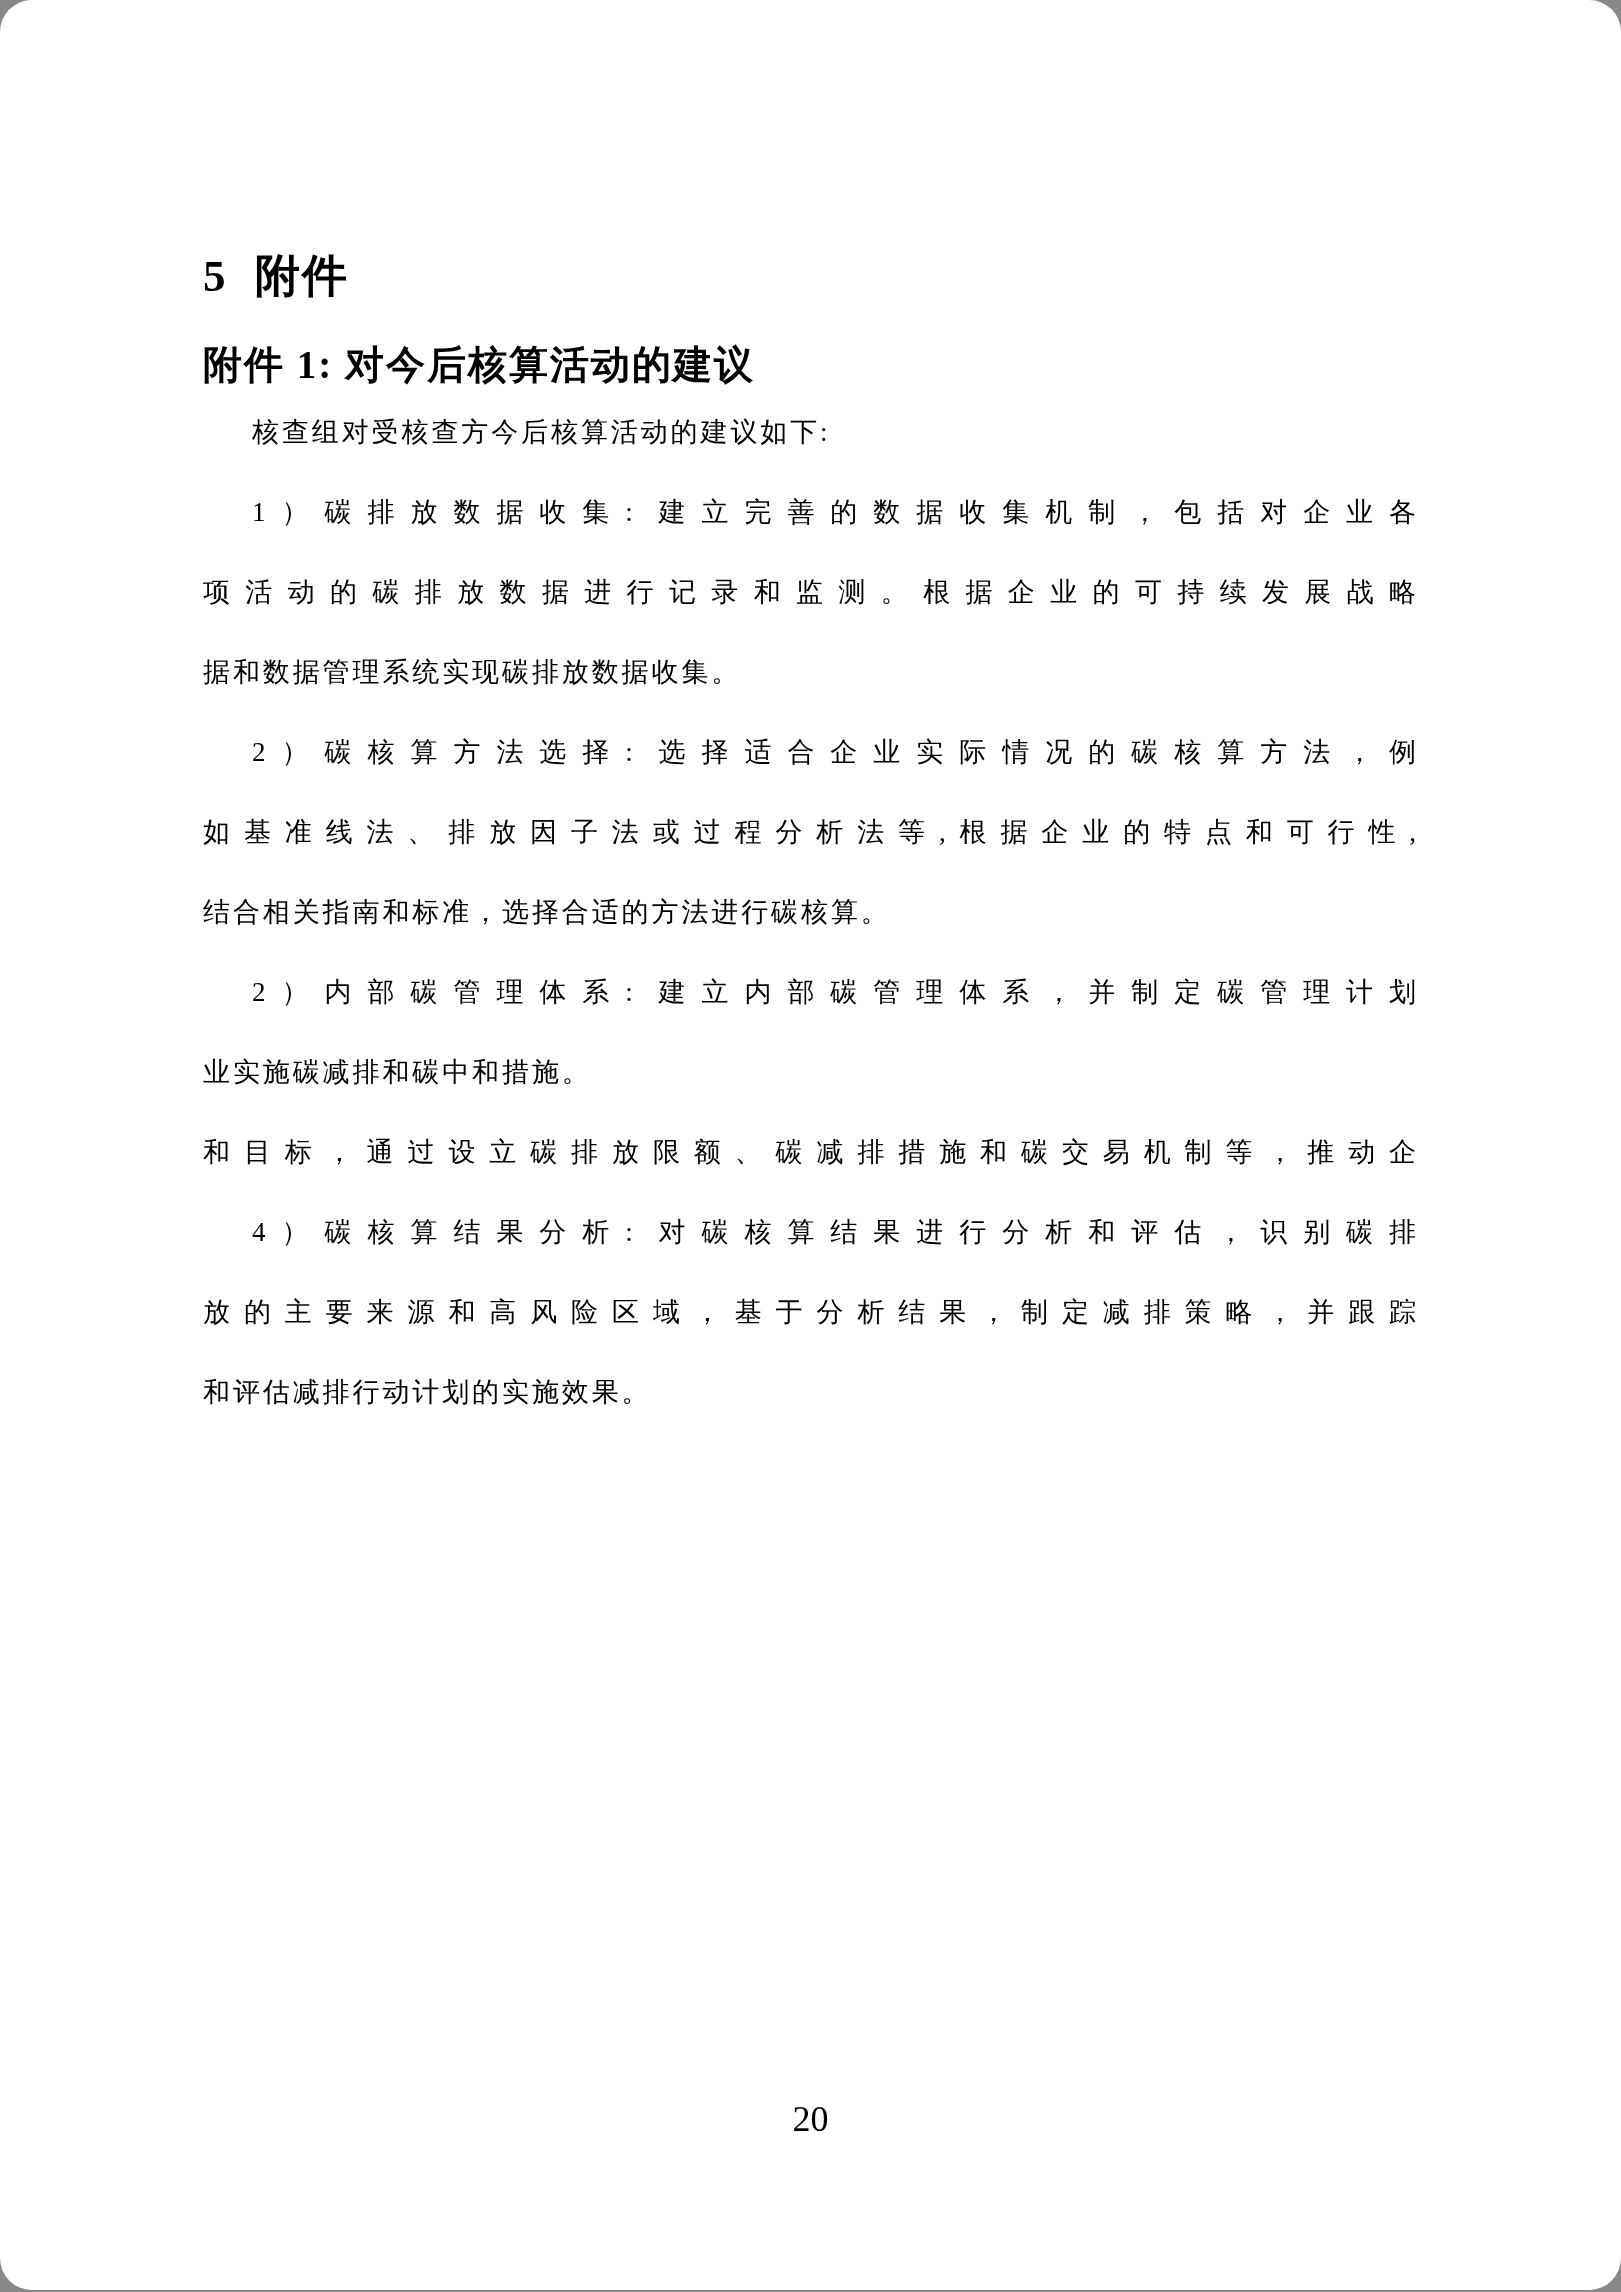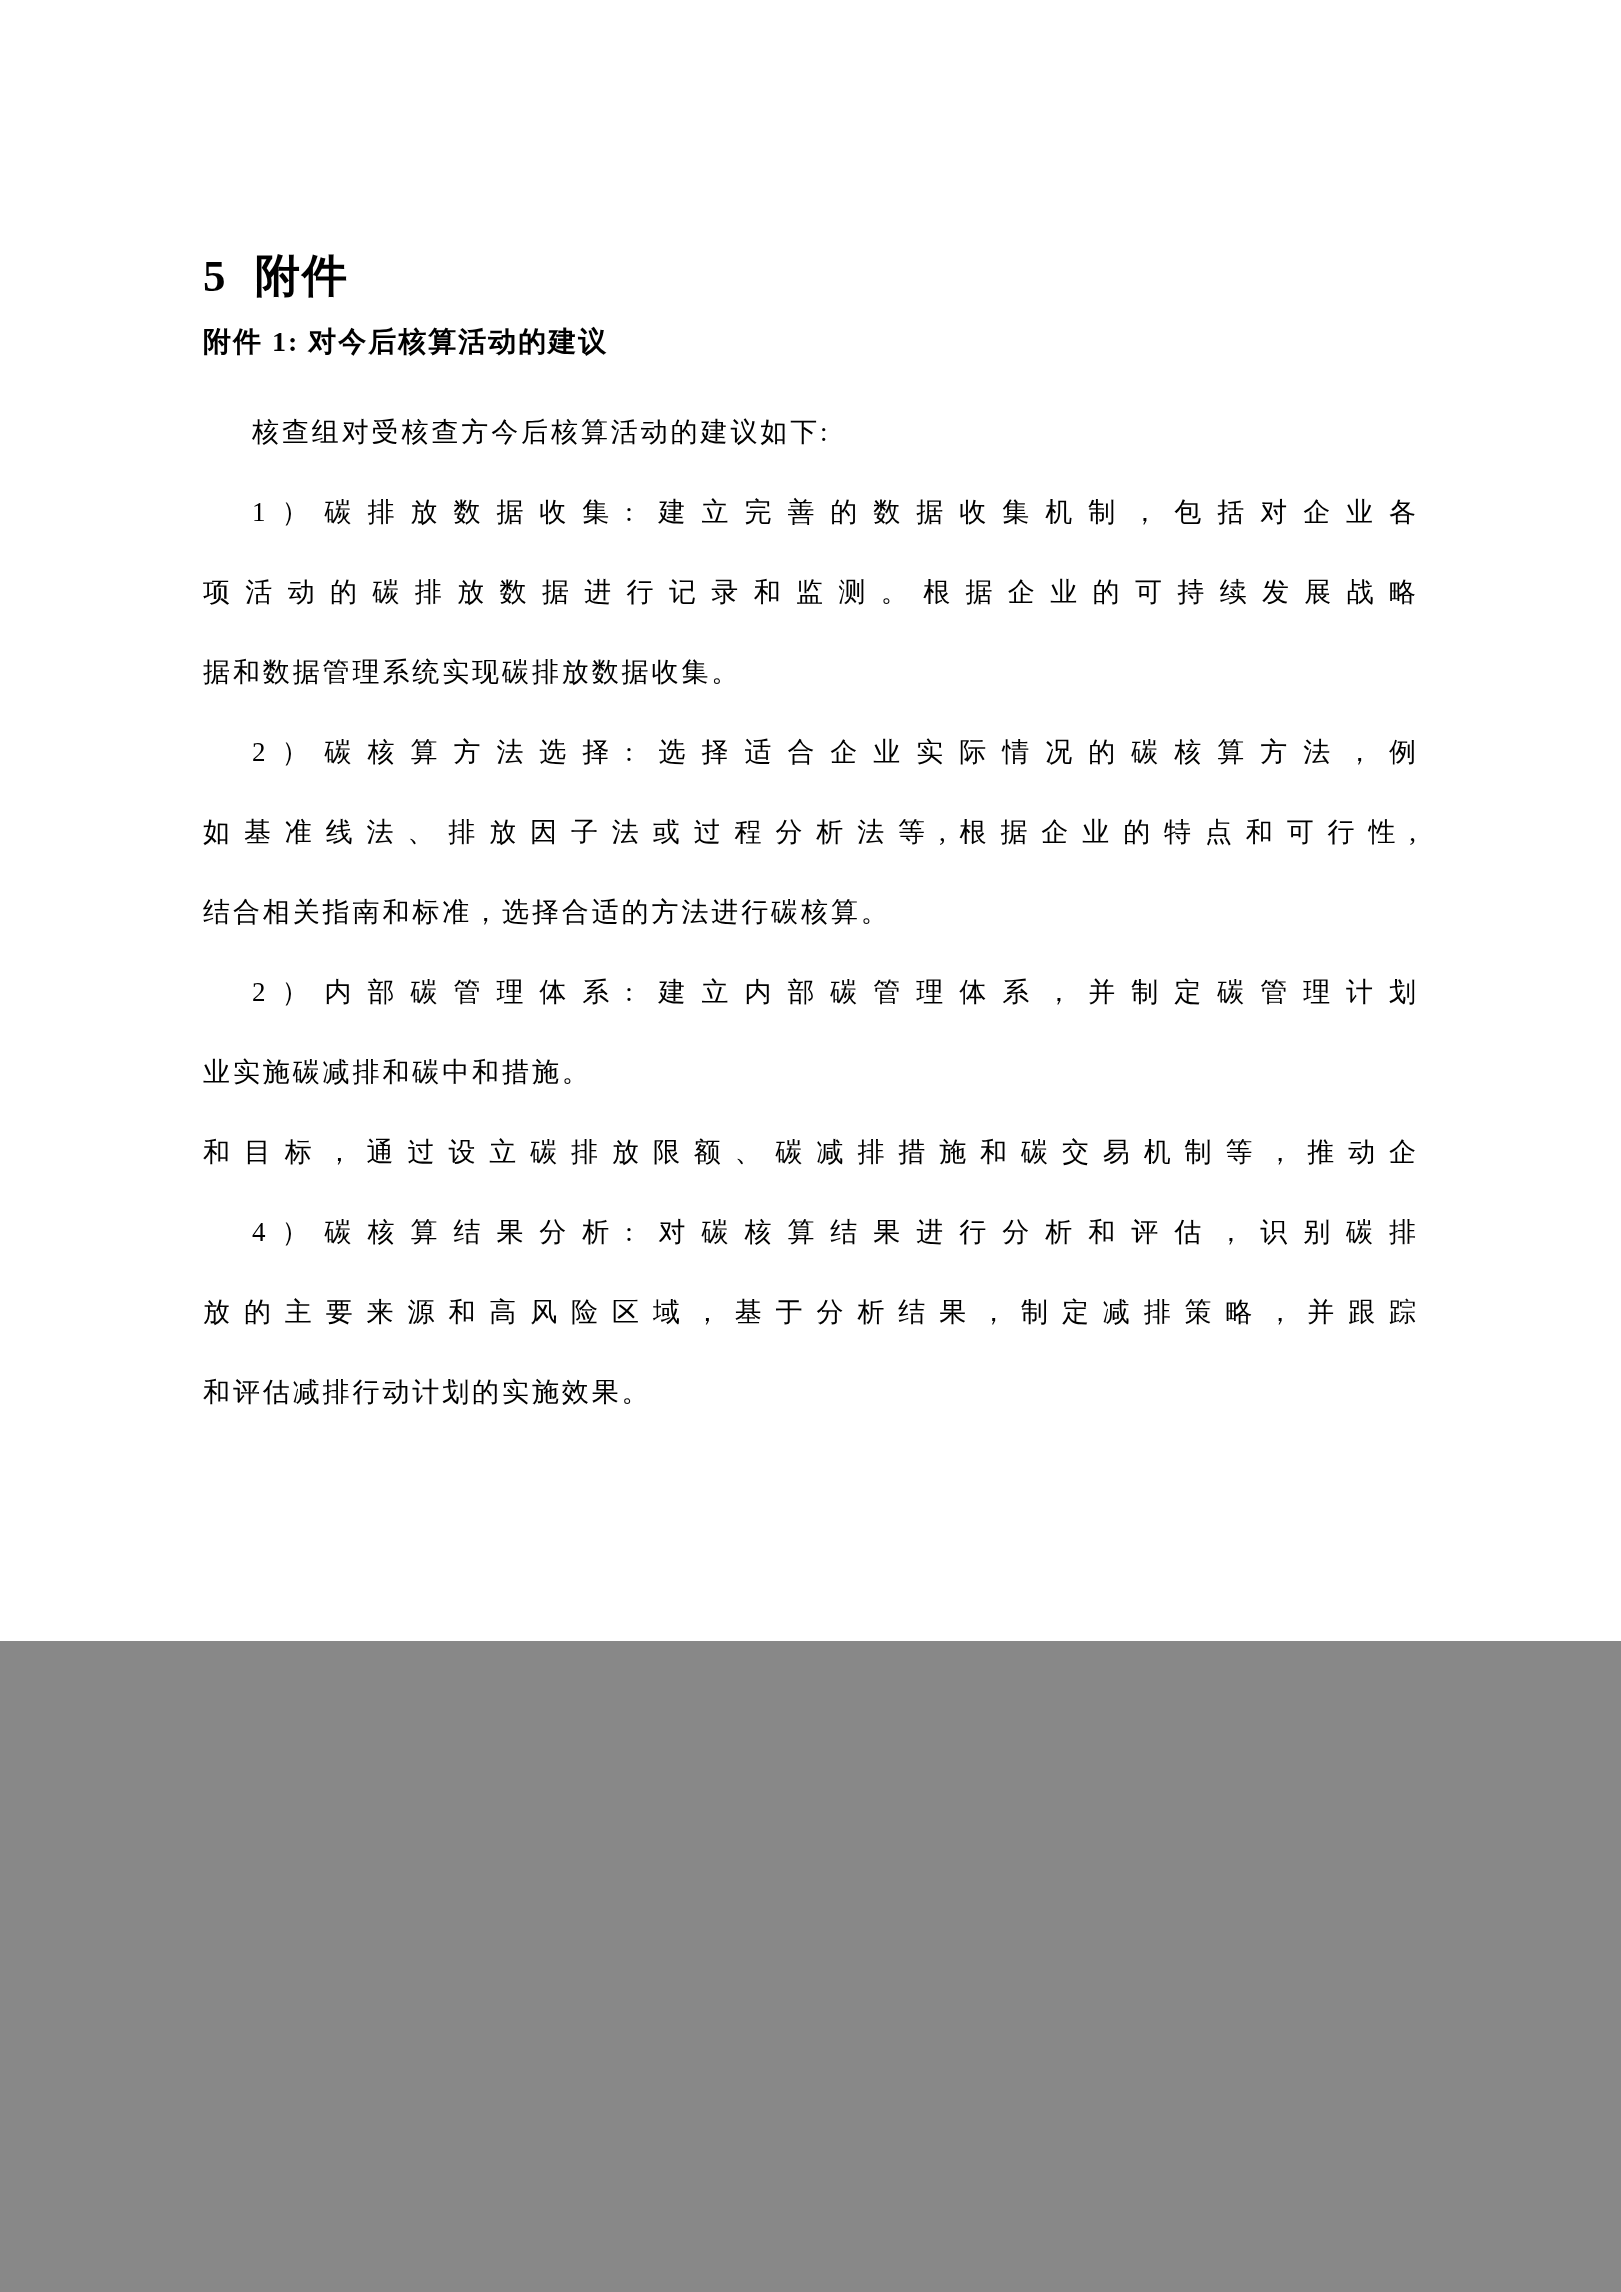--- a/index.html
+++ b/index.html
@@ -1,40 +1,41 @@
 <!DOCTYPE html>
 <html><head>
 <meta charset="utf-8">
 <style>
   html, body { margin: 0; padding: 0; background: #888; }
   .page {
     position: relative;
     width: 1621px;
-    height: 1641px;
+    height: 2290px;
     margin: 0 auto;
     background: #ffffff;
     color: #000000;
     font-family: "Liberation Serif", "DejaVu Serif", serif;
+    border-radius: 32px;
   }
   .section-heading {
     position: absolute;
     top: 222px;
     left: 203px;
     font-size: 45px;
     font-weight: 700;
     line-height: 1.1;
     letter-spacing: 2px;
     white-space: nowrap;
   }
   .section-heading .num { margin-right: 27.4px; }
   .attachment-heading {
     position: absolute;
-    top: 304px;
+    top: 312px;
     left: 203px;
-    font-size: 28px;
+    font-size: 39px;
     font-weight: 700;
     line-height: 1.1;
     letter-spacing: 2px;
     white-space: nowrap;
   }
   .body-text {
     position: absolute;
     top: 392px;
     left: 203px;
     width: 1216px;

